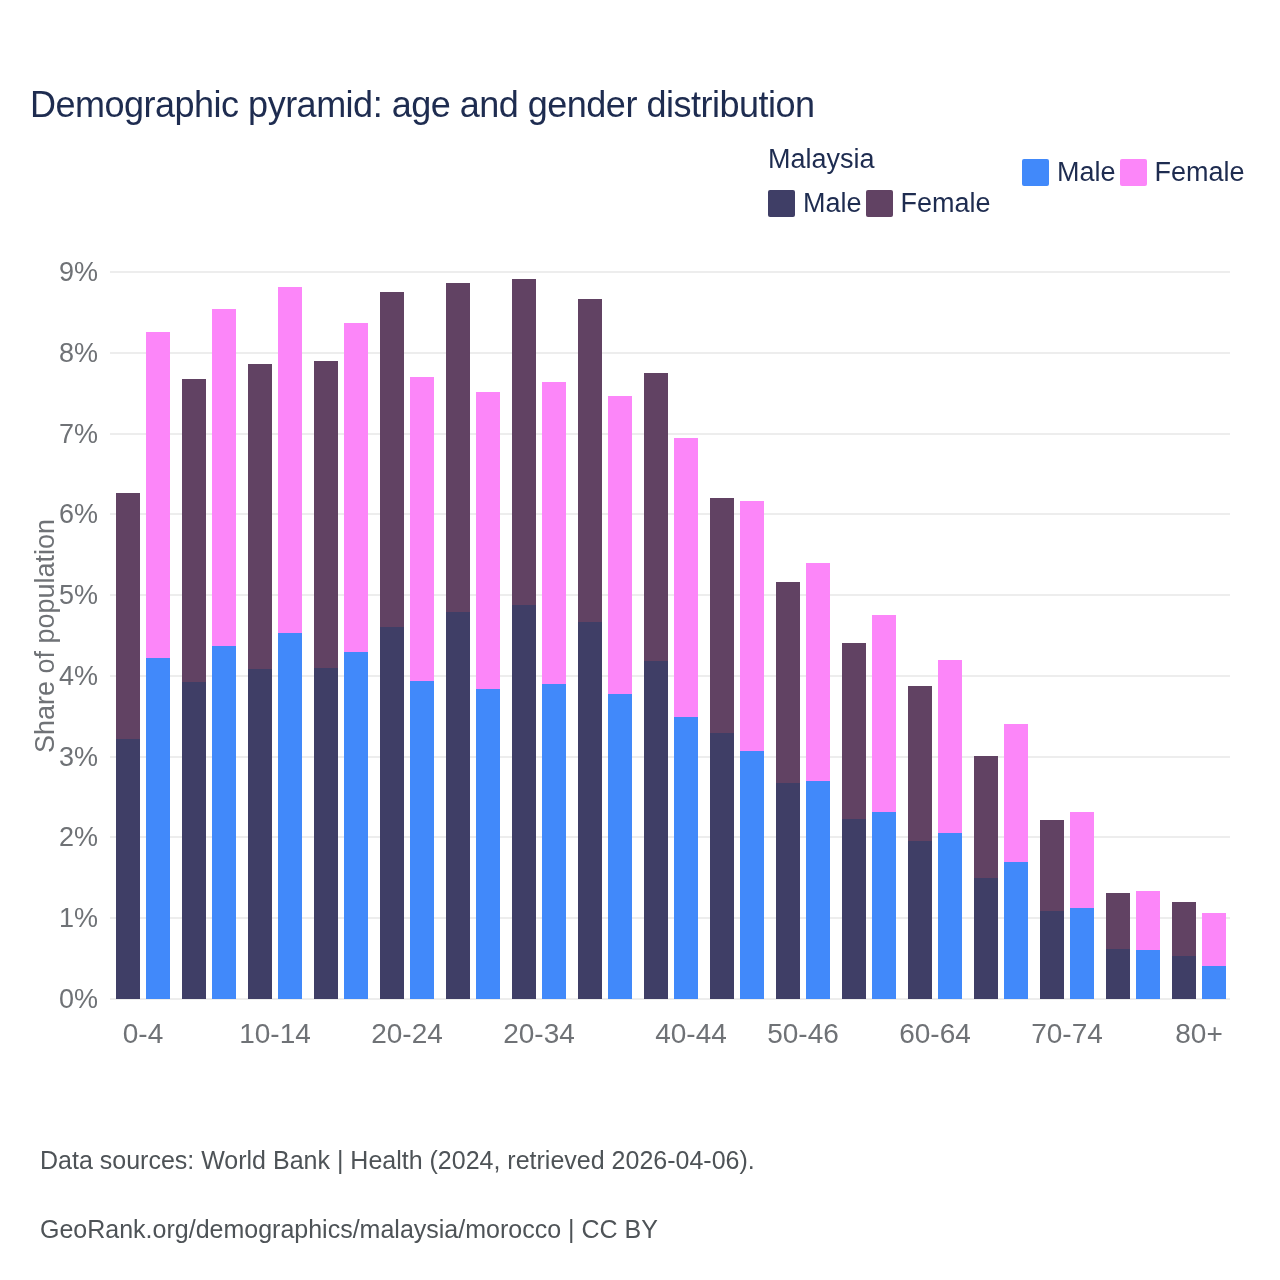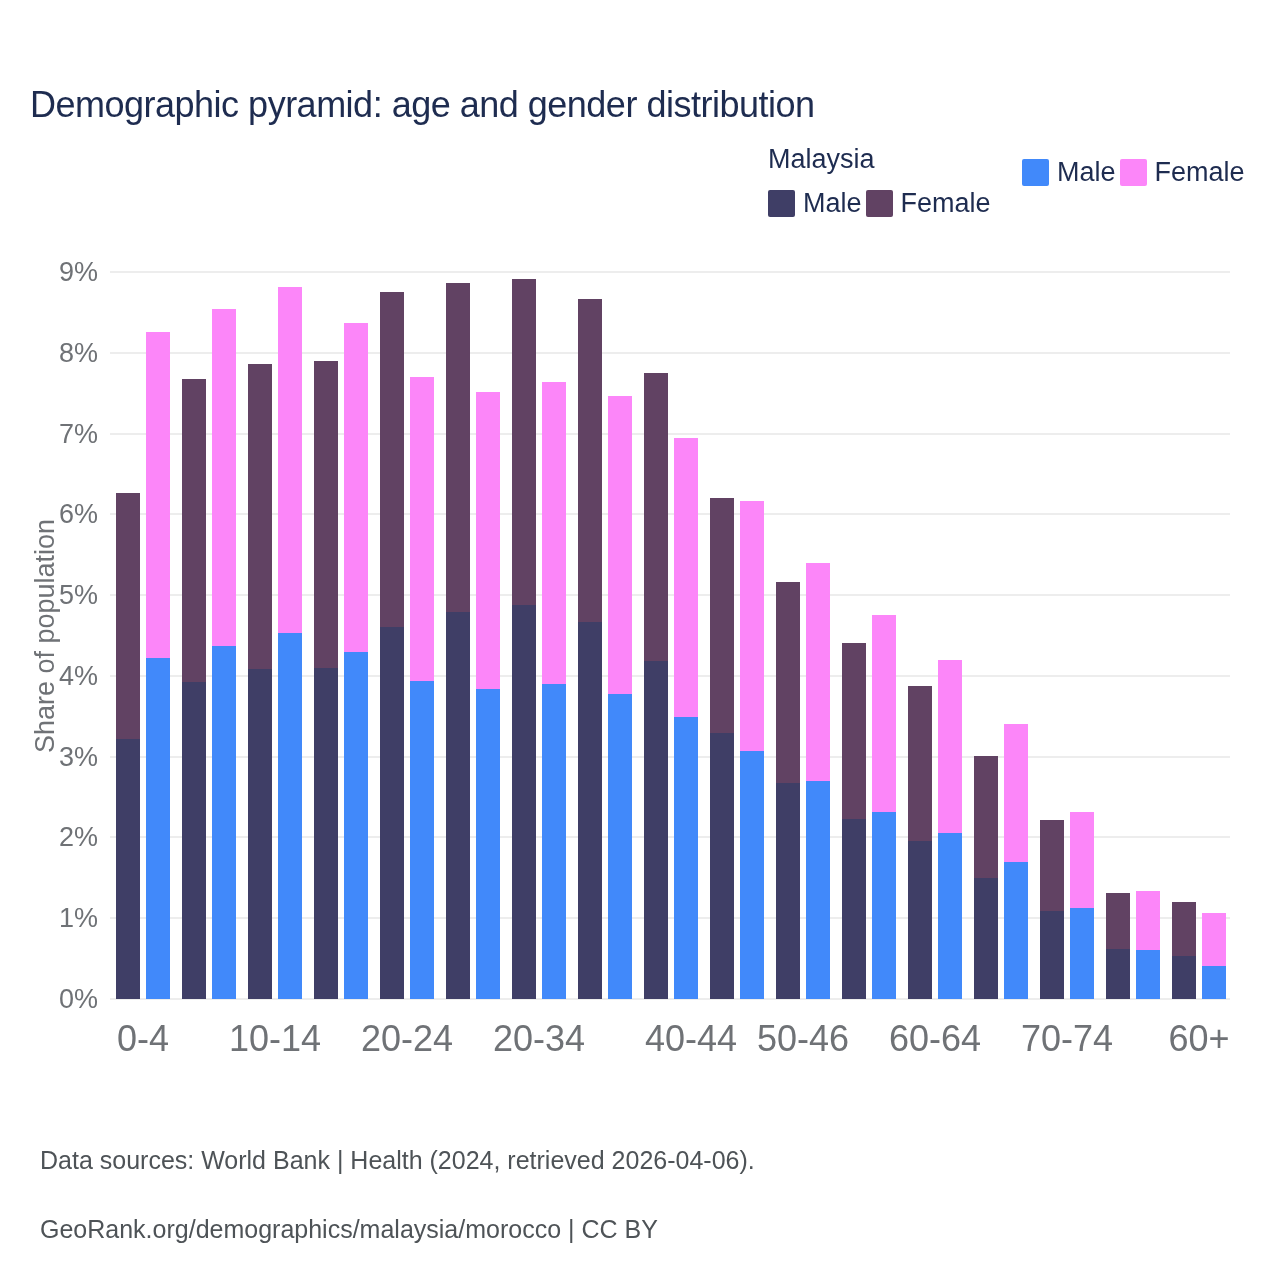--- a/index.html
+++ b/index.html
@@ -20,21 +20,21 @@
   .swatch { width:27px; height:27px; border-radius:2px; flex:0 0 auto; }
 
   .plot { position:absolute; left:110px; top:272px; width:1120px; height:727px; }
   .gridline { position:absolute; left:0; width:100%; height:2px; background:#ededed; }
   .bar-seg { position:absolute; width:24px; }
 
   .y-ticks { position:absolute; left:0; top:272px; width:98px; height:727px; }
   .y-tick { position:absolute; right:0; transform:translateY(-50%); font-size:27px; color:#6f7276; }
 
   .x-ticks { position:absolute; left:110px; top:1018px; width:1120px; height:40px; }
-  .x-tick { position:absolute; transform:translateX(-50%); font-size:36px; color:#6f7276; white-space:nowrap; }
+  .x-tick { position:absolute; transform:translateX(-50%); font-size:28px; color:#6f7276; white-space:nowrap; }
 
   .y-axis-title {
     position:absolute; left:45px; top:636px;
     transform:translate(-50%,-50%) rotate(-90deg);
     font-size:27px; color:#6f7276; white-space:nowrap;
   }
 
   .footer { position:absolute; left:40px; top:1112px; font-size:25px; color:#4e5357; }
   .footer div { line-height:41px;margin-top:28px; }
 </style>
@@ -170,21 +170,21 @@
 
   <div class="x-ticks">
       <div class="x-tick" style="left: 33px;">0-4</div>
       <div class="x-tick" style="left: 165px;">10-14</div>
       <div class="x-tick" style="left: 297px;">20-24</div>
       <div class="x-tick" style="left: 429px;">20-34</div>
       <div class="x-tick" style="left: 561px; margin-left: 20px;">40-44</div>
       <div class="x-tick" style="left: 693px;">50-46</div>
       <div class="x-tick" style="left: 825px;">60-64</div>
       <div class="x-tick" style="left: 957px;">70-74</div>
-      <div class="x-tick" style="left: 1089px;">60+</div>
+      <div class="x-tick" style="left: 1089px;">80+</div>
     </div>
 
   <div class="footer">
     <div>Data sources: World Bank | Health (2024, retrieved 2026-04-06).</div>
     <div>GeoRank.org/demographics/malaysia/morocco | CC BY</div>
   </div>
 
 </div>
 
 </body></html>

